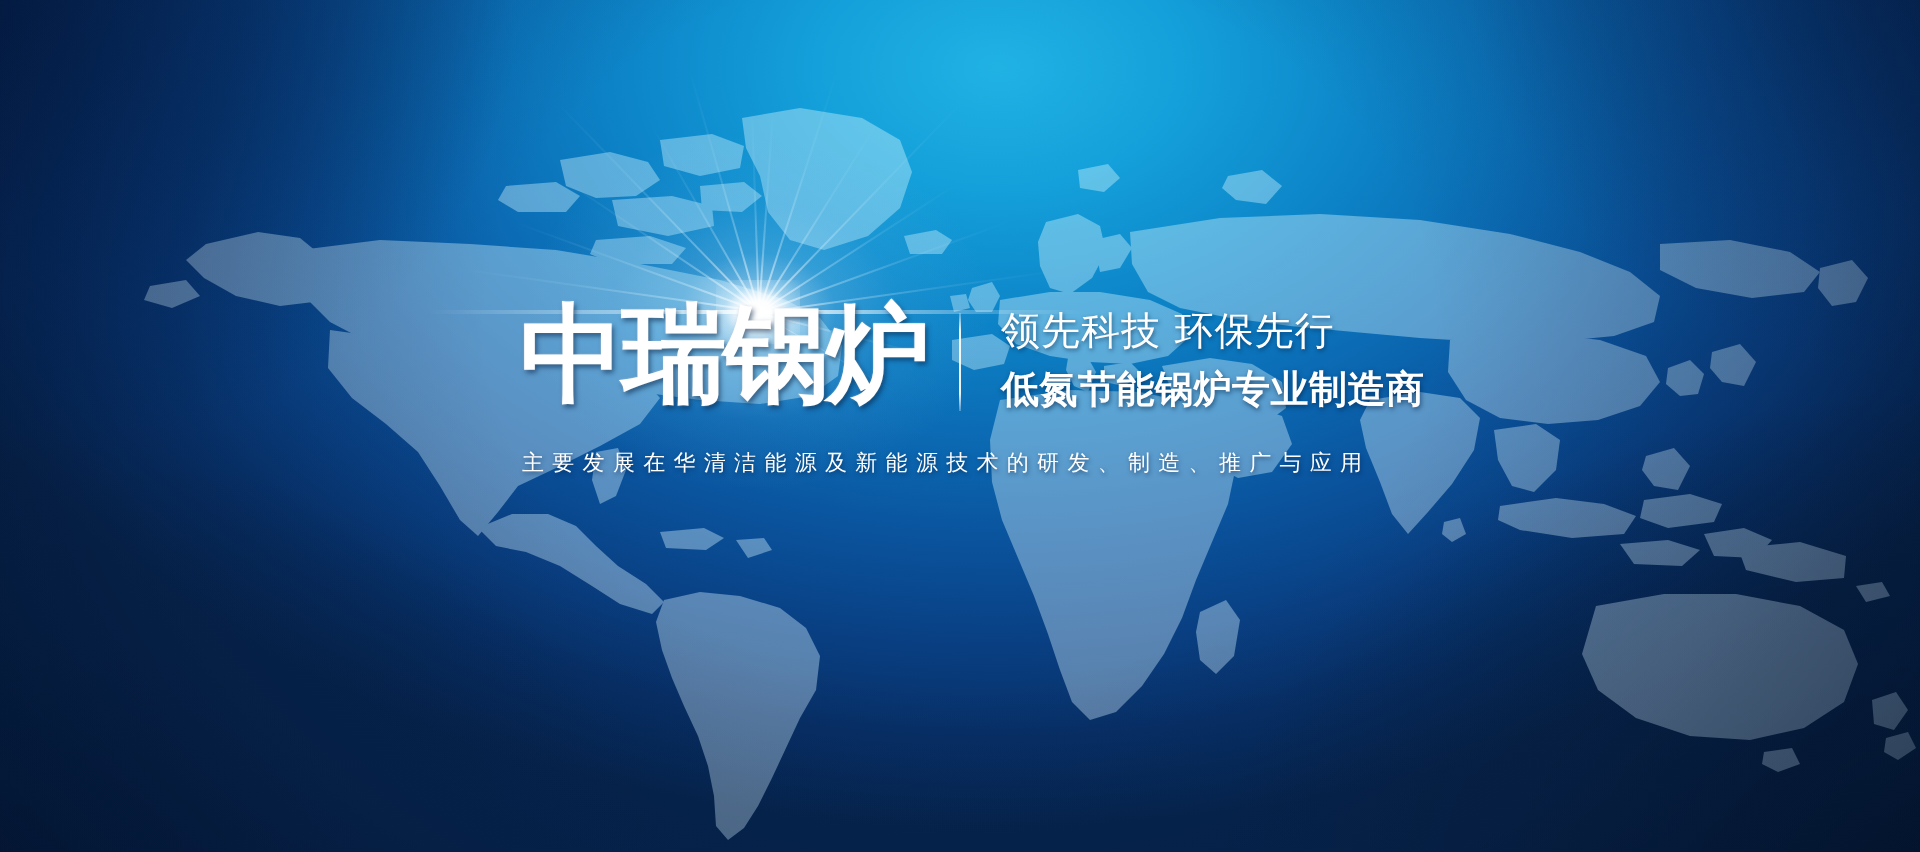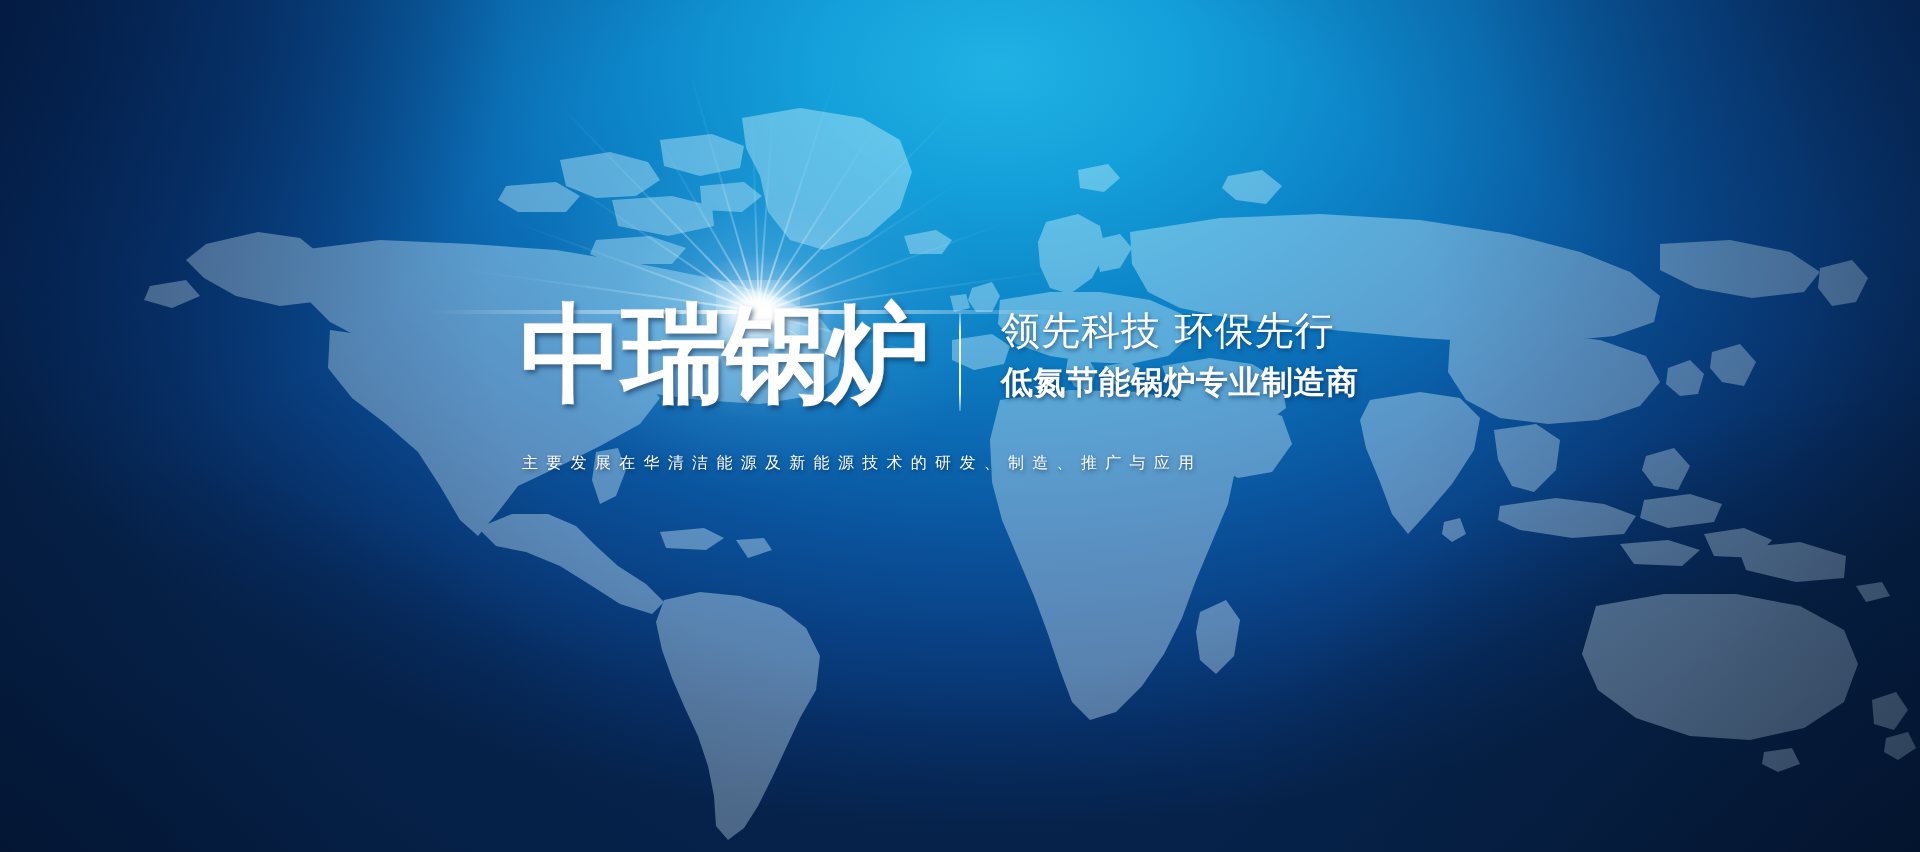--- a/index.html
+++ b/index.html
@@ -190,35 +190,35 @@
     font-size: 39px;
     line-height: 42px;
     color: #ffffff;
     letter-spacing: 1px;
     white-space: nowrap;
     text-shadow: 1px 2px 4px rgba(3,32,68,0.55);
   }
   .tag-line-2 {
     font-family: "DejaVu Sans", "Liberation Sans", sans-serif;
     font-weight: bold;
-    font-size: 32px;
+    font-size: 38px;
     line-height: 48px;
     color: #ffffff;
     letter-spacing: 0.5px;
     white-space: nowrap;
-    margin-top: 6px;
+    margin-top: 13px;
     text-shadow: 1px 2px 5px rgba(3,32,68,0.62);
   }
 
   .subtitle {
     position: absolute;
     left: 522px;
     top: 446px;
     font-family: "DejaVu Sans", "Liberation Sans", sans-serif;
-    font-size: 16px;
+    font-size: 22px;
     line-height: 34px;
     color: #ffffff;
     letter-spacing: 8.3px;
     white-space: nowrap;
     text-shadow: 1px 2px 4px rgba(3,30,66,0.55);
   }
 </style>
 </head>
 <body>
 

